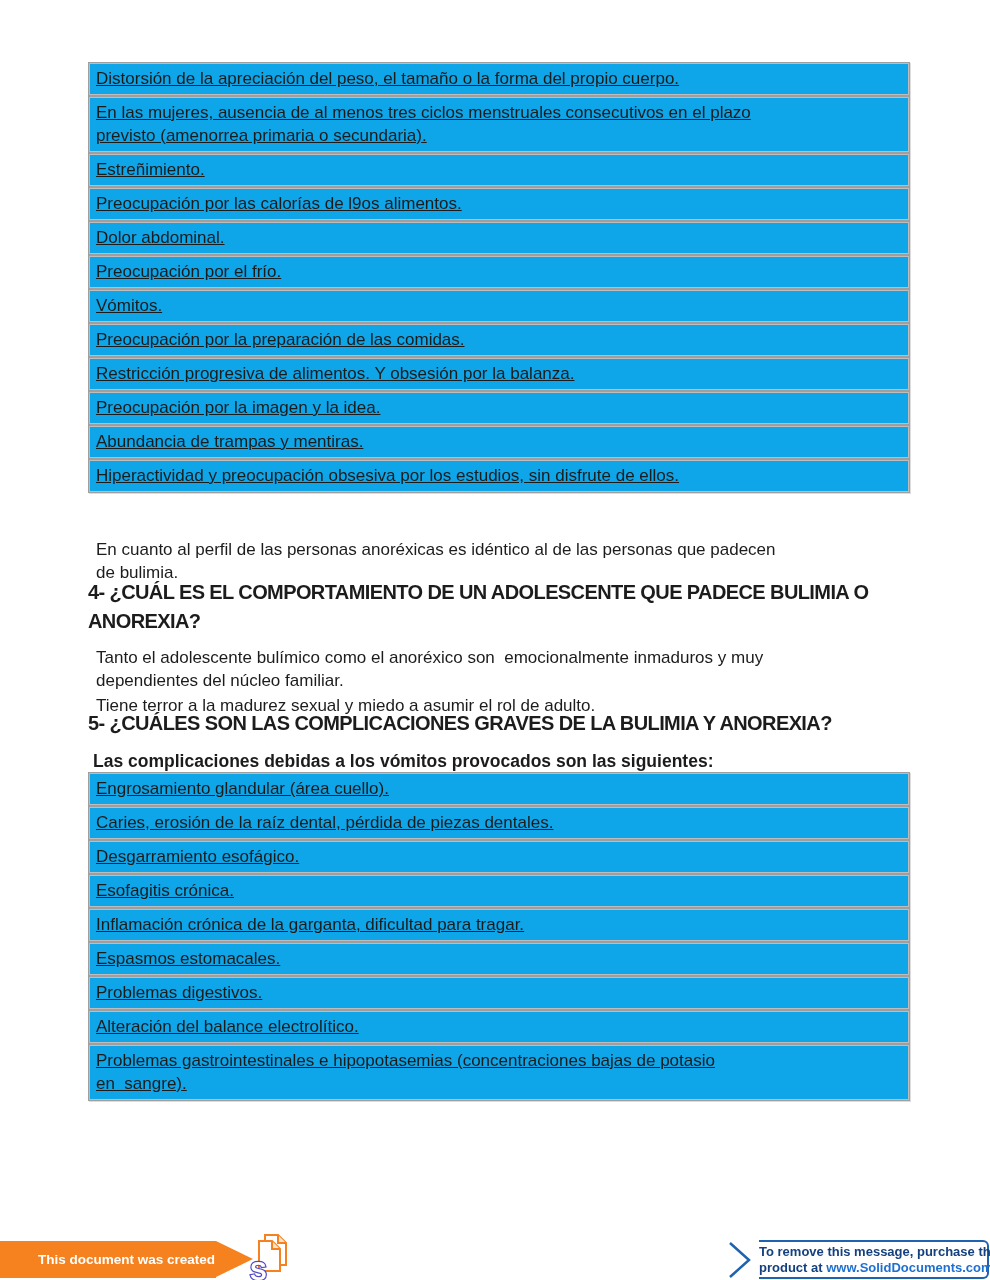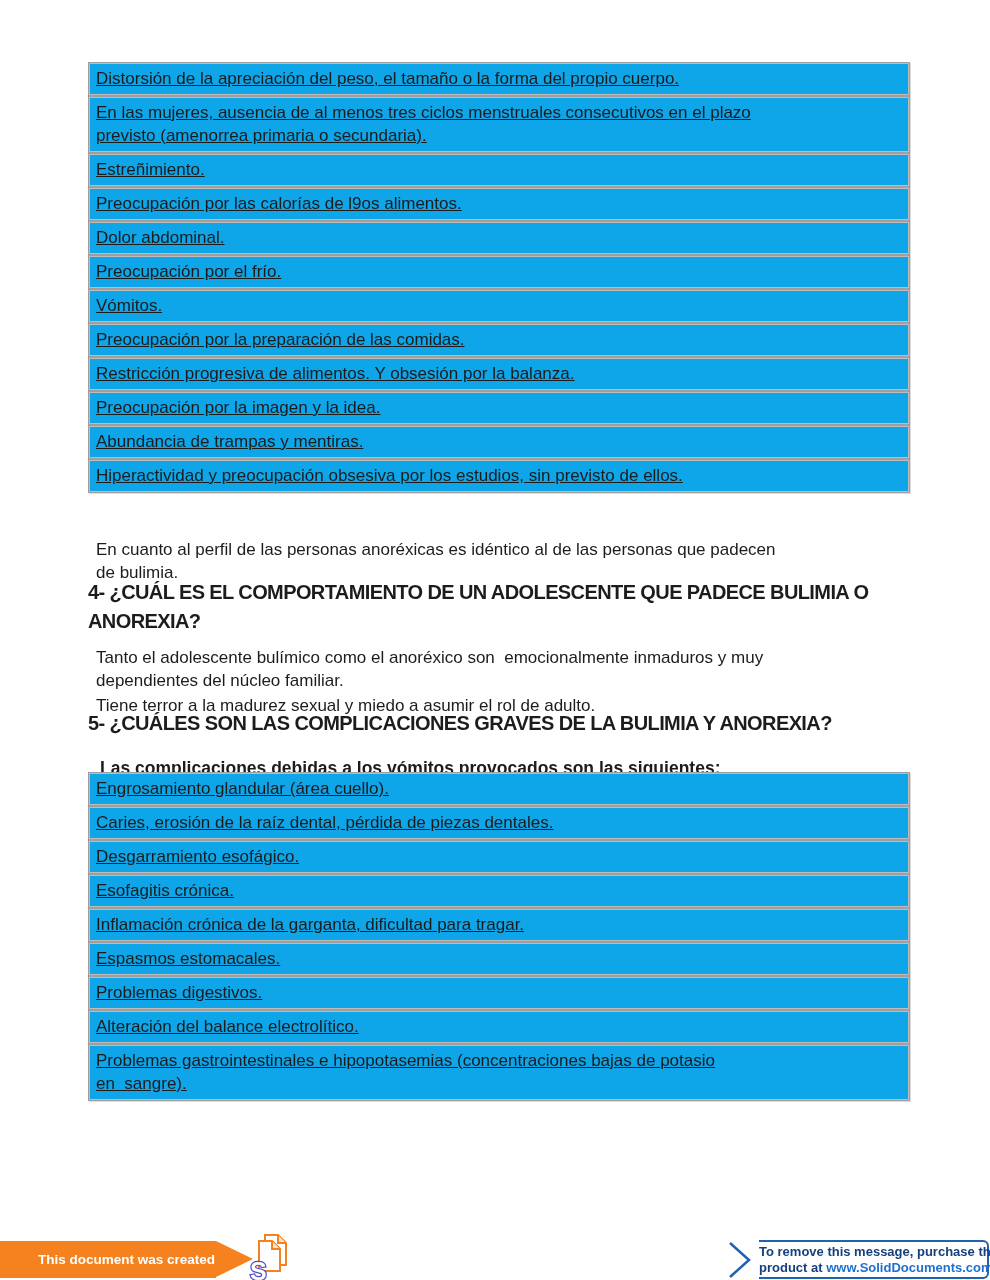--- a/index.html
+++ b/index.html
@@ -9,21 +9,21 @@
     overflow:hidden;
   }
   .block { position:absolute; left:88px; width:822px; box-sizing:border-box; }
 
   
   .trow { border:1px solid #9f9f9f; margin-bottom:0; background:#0ea5e9; box-shadow:1px 1px 0 #dcdcdc;text-decoration:underline; }
   .tcell { border:1px solid #bdbdbd; padding:3px 6px 4px; font-size:17px; line-height:23px; white-space:pre-wrap; }
 
   .para { font-size:17px; line-height:23px; white-space:pre-wrap; margin:8px; }
   .heading { font-size:20px; font-weight:bold; letter-spacing:-0.6px; line-height:29px; white-space:pre-wrap; margin:0; }
-  .bold-line { font-size:17.5px; font-weight:bold; line-height:23px; margin:12px; }
+  .bold-line { font-size:17.5px; font-weight:bold; line-height:23px; margin:5px; }
 
   
   .footer { position:absolute; left:0; top:1238px; width:990px; height:42px; }
   .banner {
     position:absolute; left:0; top:3px; width:216px; height:37px;
     background:#F5821F; color:#ffffff; font-weight:bold; font-size:13.5px;
     line-height:37px; padding-left:38px; box-sizing:border-box; white-space:nowrap;
   }
   .banner-tip {
     position:absolute; left:216px; top:3px; width:0; height:0;
@@ -84,21 +84,21 @@
     <div class="trow">
         <div class="tcell">Restricción progresiva de alimentos. Y obsesión por la balanza.</div>
       </div>
     <div class="trow">
         <div class="tcell">Preocupación por la imagen y la idea.</div>
       </div>
     <div class="trow">
         <div class="tcell">Abundancia de trampas y mentiras.</div>
       </div>
     <div class="trow">
-        <div class="tcell">Hiperactividad y preocupación obsesiva por los estudios, sin previsto de ellos.</div>
+        <div class="tcell">Hiperactividad y preocupación obsesiva por los estudios, sin disfrute de ellos.</div>
       </div>
   </div>
 
   <p class="para block" style="top:530px;">En cuanto al perfil de las personas anoréxicas es idéntico al de las personas que padecen
 de bulimia.</p>
 
   <h2 class="heading block" style="top:578px;">4- ¿CUÁL ES EL COMPORTAMIENTO DE UN ADOLESCENTE QUE PADECE BULIMIA O
 ANOREXIA?</h2>
 
   <p class="para block" style="top:638px;">Tanto el adolescente bulímico como el anoréxico son  emocionalmente inmaduros y muy

